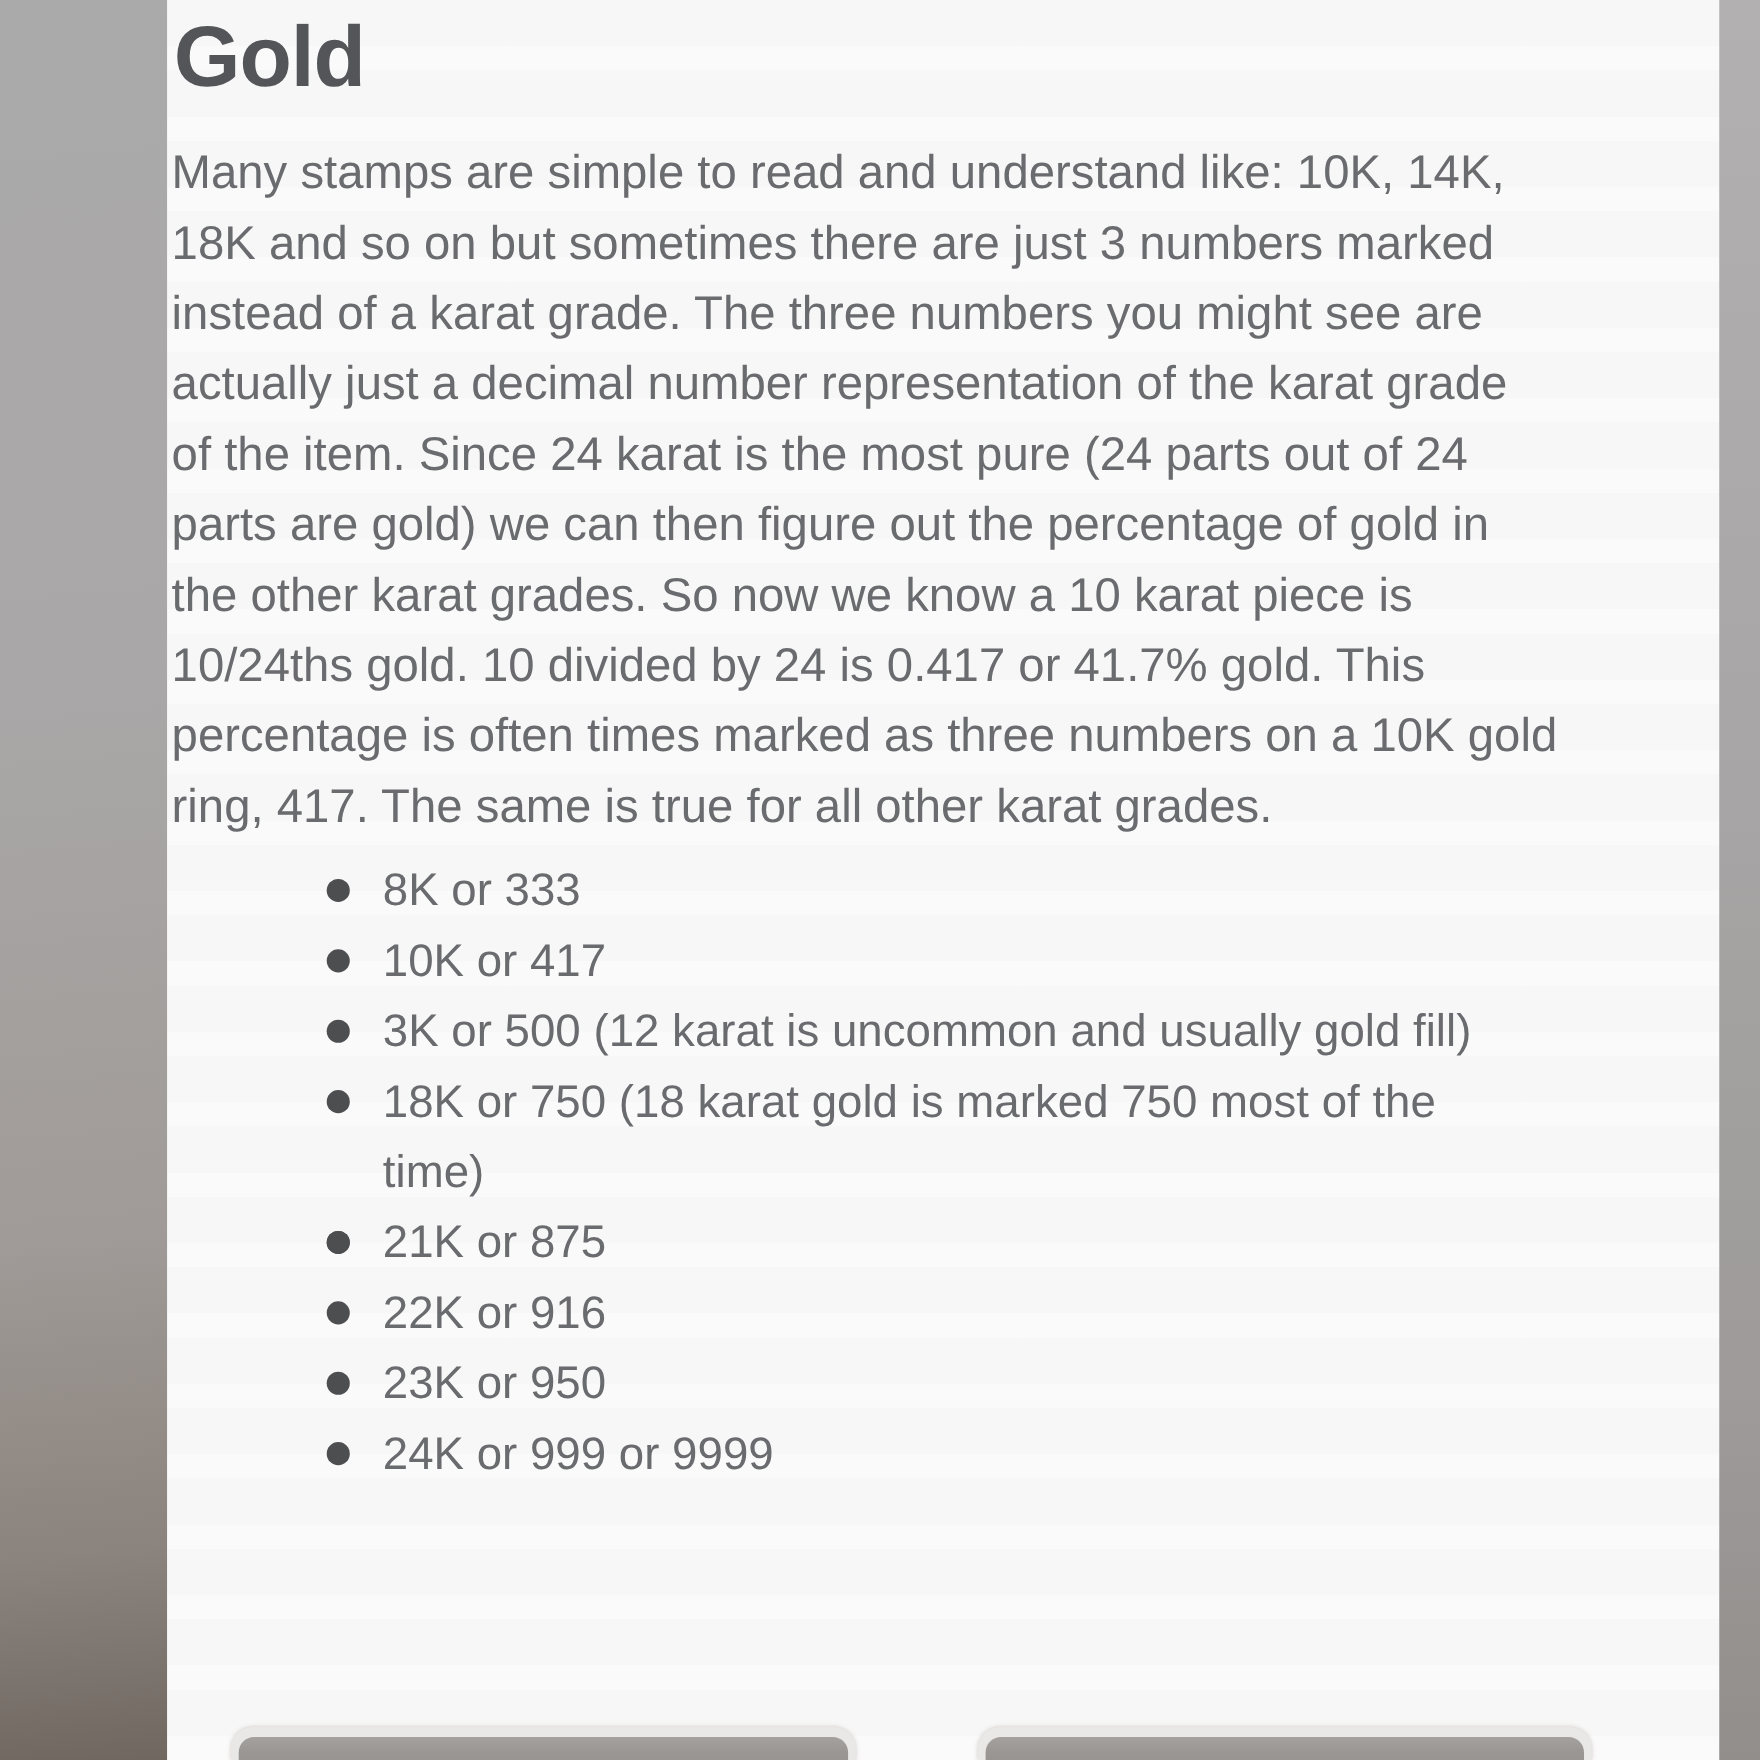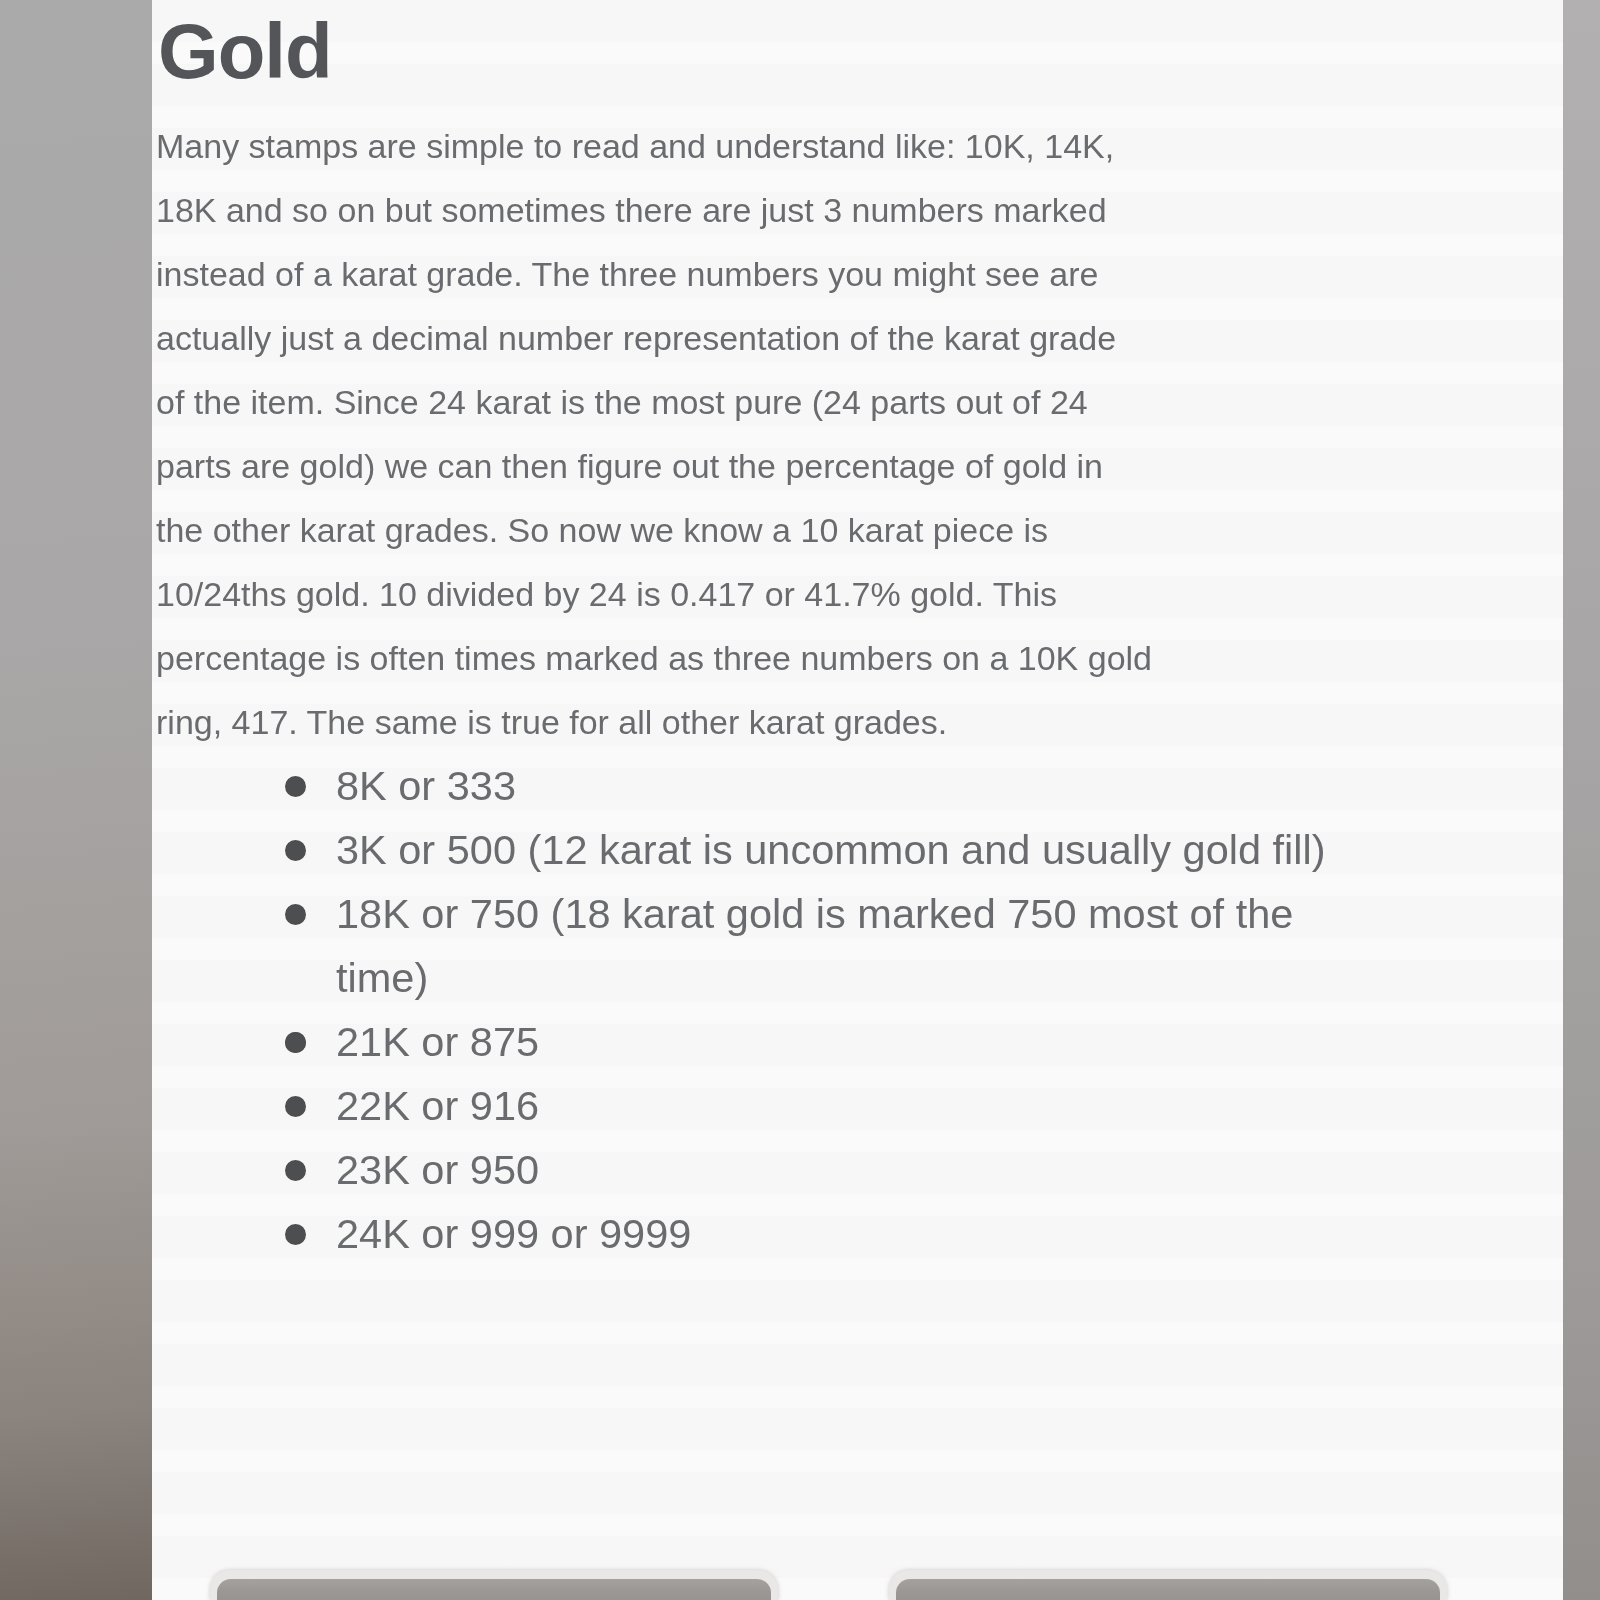--- a/index.html
+++ b/index.html
@@ -42,30 +42,30 @@
   }
   .page-title {
     margin: 12px 0 0 6px;
     font-size: 78px;
     line-height: 78px;
     font-weight: bold;
     letter-spacing: -1px;
     color: #545559;
   }
   .intro {
-    margin: 24px 0 0 4px;
-    font-size: 34px;
+    margin: 35px 0 0 4px;
+    font-size: 43px;
     line-height: 64px;
     color: #6a6b6e;
     white-space: pre-line;
     width: 1400px;
   }
   .karat-list {
     list-style: none;
-    margin: 0;
+    margin: 12px;
     padding: 0;
     font-size: 41.5px;
     line-height: 64px;
     color: #6a6b6e;
   }
   .karat-list li {
     position: relative;
     padding-left: 184px;
     white-space: pre-line;
   }
@@ -115,20 +115,21 @@
 actually just a decimal number representation of the karat grade
 of the item. Since 24 karat is the most pure (24 parts out of 24
 parts are gold) we can then figure out the percentage of gold in
 the other karat grades. So now we know a 10 karat piece is
 10/24ths gold. 10 divided by 24 is 0.417 or 41.7% gold. This
 percentage is often times marked as three numbers on a 10K gold
 ring, 417. The same is true for all other karat grades.</p>
 
     <ul class="karat-list">
       <li><span class="dot"></span><span>8K or 333</span></li>
+      <li><span class="dot"></span><span>10K or 417</span></li>
       <li><span class="dot"></span><span>3K or 500 (12 karat is uncommon and usually gold fill)</span></li>
       <li><span class="dot"></span><span>18K or 750 (18 karat gold is marked 750 most of the
 time)</span></li>
       <li><span class="dot"></span></li>
       <li><span class="dot"></span><span>21K or 875</span></li>
       <li><span class="dot"></span><span>22K or 916</span></li>
       <li><span class="dot"></span><span>23K or 950</span></li>
       <li><span class="dot"></span><span>24K or 999 or 9999</span></li>
     </ul>
 

